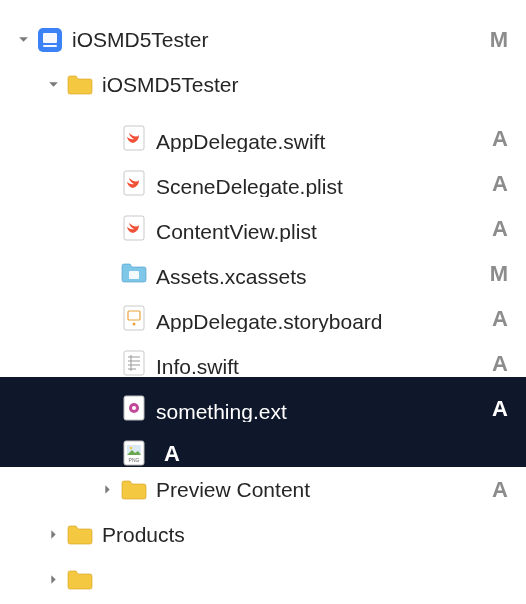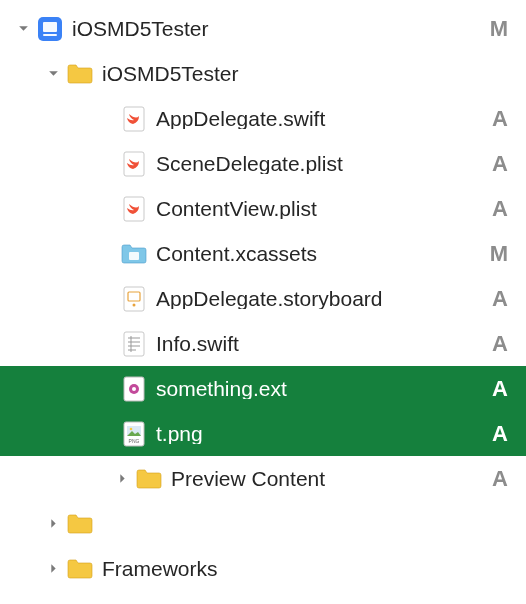--- a/index.html
+++ b/index.html
@@ -11,31 +11,31 @@
       font-family: -apple-system, BlinkMacSystemFont, "Helvetica Neue", Helvetica, Arial, sans-serif;
       font-size: 21px;
       color: #262626;
       background: #fff;
       width: 526px;
       height: 604px;
       overflow: hidden;
       user-select: none;
     }
     .tree {
-      padding-top: 6px;
+      padding-top: 17px;
     }
     .row {
       display: flex;
       align-items: center;
       height: 45px;
       padding-left: 12px;
       padding-right: 18px;
     }
     .row.selected {
-      background: #15803d;
+      background: #0f172a;
       color: #fff;
     }
     .disclosure {
       width: 18px;
       height: 18px;
       display: inline-flex;
       align-items: center;
       justify-content: center;
       flex-shrink: 0;
       margin-right: 4px;
@@ -65,22 +65,22 @@
       color: #8c8c8c;
       width: 24px;
       text-align: right;
       flex-shrink: 0;
     }
     .status.selected {
       color: #fff;
     }
     .indent-0 { padding-left: 14px; }
     .indent-1 { padding-left: 44px; }
-    .indent-2 { padding-left: 98px; margin-left: 15px; }
-    .indent-2-nodisc { padding-left: 98px; }
+    .indent-2 { padding-left: 98px; }
+    .indent-2-nodisc { padding-left: 98px; align-items: flex-end; }
     .spacer-sm { width: 22px; flex-shrink:0; }
   </style>
 </head>
 <body>
 
 <div class="tree">
 
   <div class="row indent-0">
     <span class="disclosure">
       <svg width="13" height="13" viewBox="0 0 12 12">
@@ -150,21 +150,21 @@
   </div>
 
   <div class="row indent-2-nodisc">
     <span class="spacer-sm"></span>
     <span class="icon">
       <svg width="26" height="22" viewBox="0 0 26 22">
         <path d="M1 4 Q1 2 3 2 L9 2 L11 5 L23 5 Q25 5 25 7 L25 18 Q25 20 23 20 L3 20 Q1 20 1 18 Z" fill="#7fc7e8" stroke="#4a9bc9" stroke-width="0.6"></path>
         <rect x="8" y="9" width="10" height="8" rx="1" fill="#fff" opacity="0.9"></rect>
       </svg>
     </span>
-    <span class="label">Content.xcassets</span>
+    <span class="label">Assets.xcassets</span>
     <span class="status">M</span>
   </div>
 
   <div class="row indent-2-nodisc">
     <span class="spacer-sm"></span>
     <span class="icon">
       <svg width="22" height="26" viewBox="0 0 22 26">
         <rect x="1" y="1" width="20" height="24" rx="2" fill="#fff" stroke="#c9c9c9" stroke-width="1"></rect>
         <rect x="5" y="6" width="12" height="9" rx="1" fill="none" stroke="#e8a33d" stroke-width="1.2"></rect>
         <circle cx="11" cy="19" r="1.5" fill="#e8a33d"></circle>
@@ -207,21 +207,20 @@
     <span class="spacer-sm"></span>
     <span class="icon">
       <svg width="22" height="26" viewBox="0 0 22 26">
         <rect x="1" y="1" width="20" height="24" rx="2" fill="#fff" stroke="#bcbcbc" stroke-width="1"></rect>
         <rect x="4" y="5" width="14" height="10" fill="#dbe9f5"></rect>
         <circle cx="8" cy="8" r="1.3" fill="#f5c842"></circle>
         <path d="M4 15 L9 10 L12 13 L15 11 L18 15 Z" fill="#6aa84f"></path>
         <text x="11" y="22" font-size="5" text-anchor="middle" fill="#666" font-family="Arial">PNG</text>
       </svg>
     </span>
-    <span class="label">t.png</span>
     <span class="status selected">A</span>
   </div>
 
   <div class="row indent-2">
     <span class="disclosure">
       <svg width="13" height="13" viewBox="0 0 12 12">
           <path d="M4 2 L8 6 L4 10 Z"></path>
         </svg>
     </span>
     <span class="icon">
@@ -237,31 +236,31 @@
     <span class="disclosure">
       <svg width="13" height="13" viewBox="0 0 12 12">
           <path d="M4 2 L8 6 L4 10 Z"></path>
         </svg>
     </span>
     <span class="icon">
       <svg width="26" height="22" viewBox="0 0 26 22">
         <path d="M1 4 Q1 2 3 2 L9 2 L11 5 L23 5 Q25 5 25 7 L25 18 Q25 20 23 20 L3 20 Q1 20 1 18 Z" fill="#f5c842" stroke="#d4a017" stroke-width="0.6"></path>
       </svg>
     </span>
+    <span class="label">Products</span>
     <span class="status"></span>
   </div>
 
   <div class="row indent-1">
     <span class="disclosure">
       <svg width="13" height="13" viewBox="0 0 12 12">
           <path d="M4 2 L8 6 L4 10 Z"></path>
         </svg>
     </span>
     <span class="icon">
       <svg width="26" height="22" viewBox="0 0 26 22">
         <path d="M1 4 Q1 2 3 2 L9 2 L11 5 L23 5 Q25 5 25 7 L25 18 Q25 20 23 20 L3 20 Q1 20 1 18 Z" fill="#f5c842" stroke="#d4a017" stroke-width="0.6"></path>
       </svg>
     </span>
-    <span class="label">Frameworks</span>
     <span class="status"></span>
   </div>
 
 </div>
 
 </body></html>

